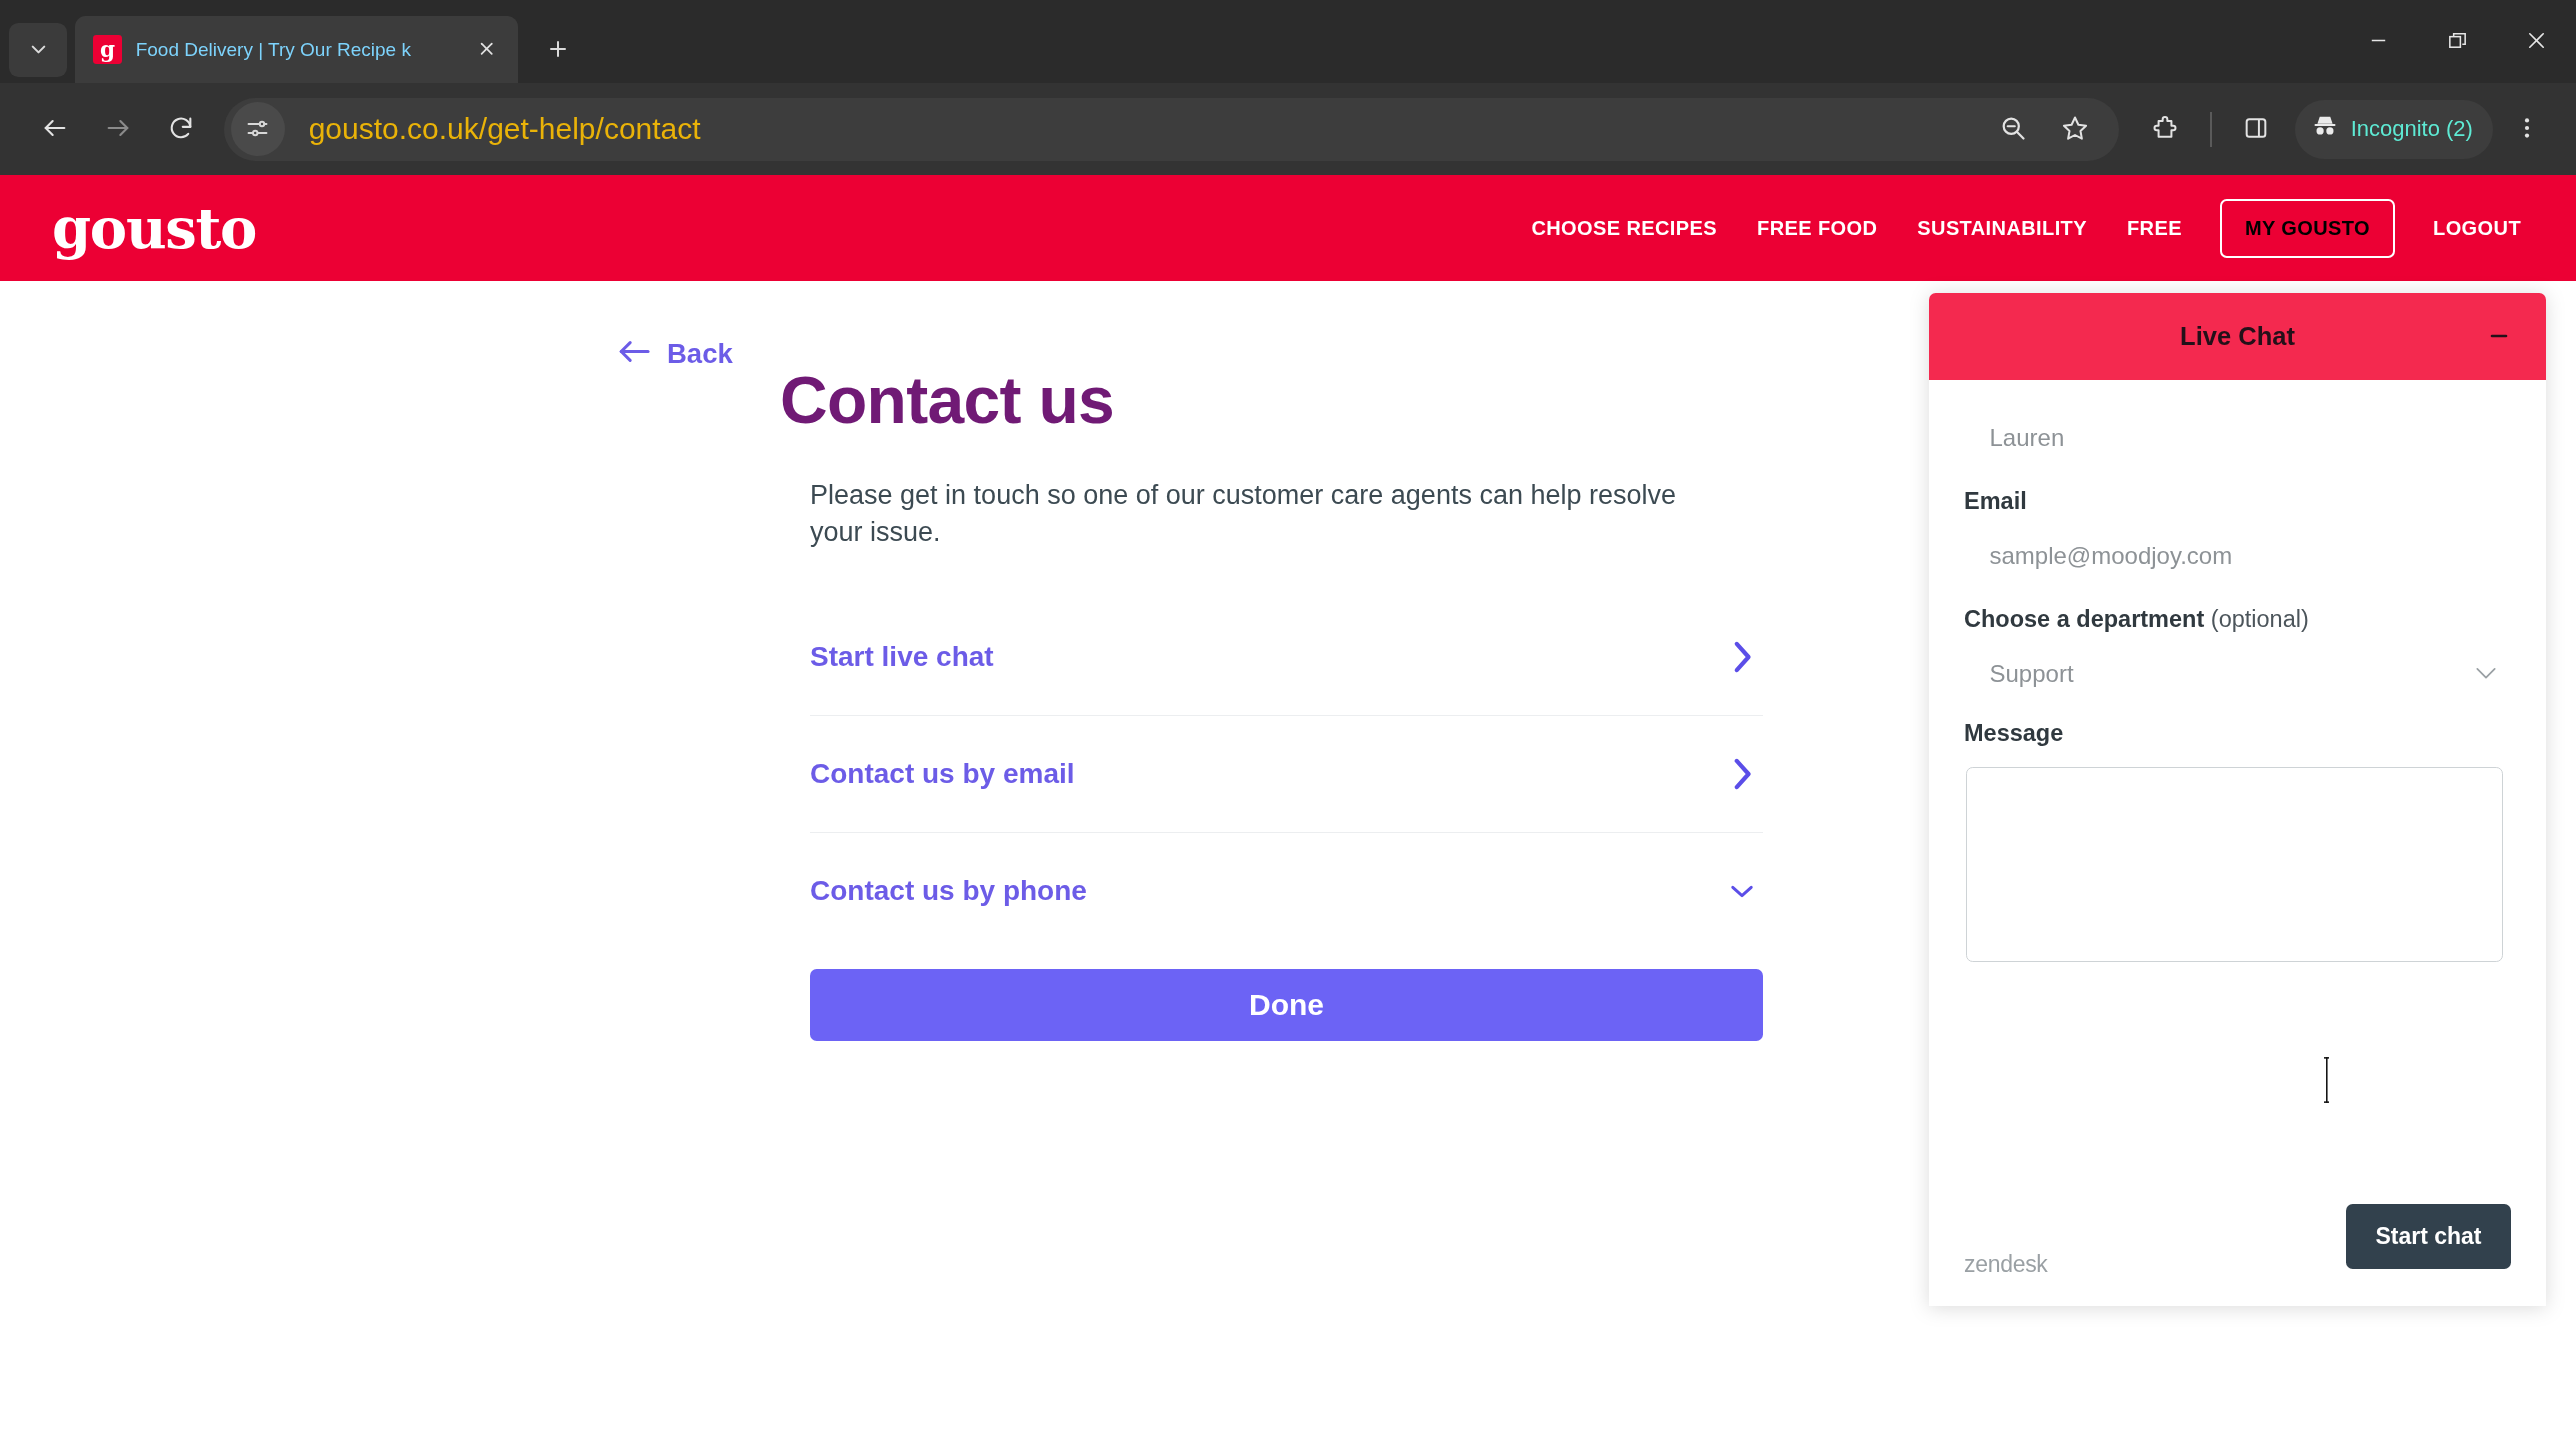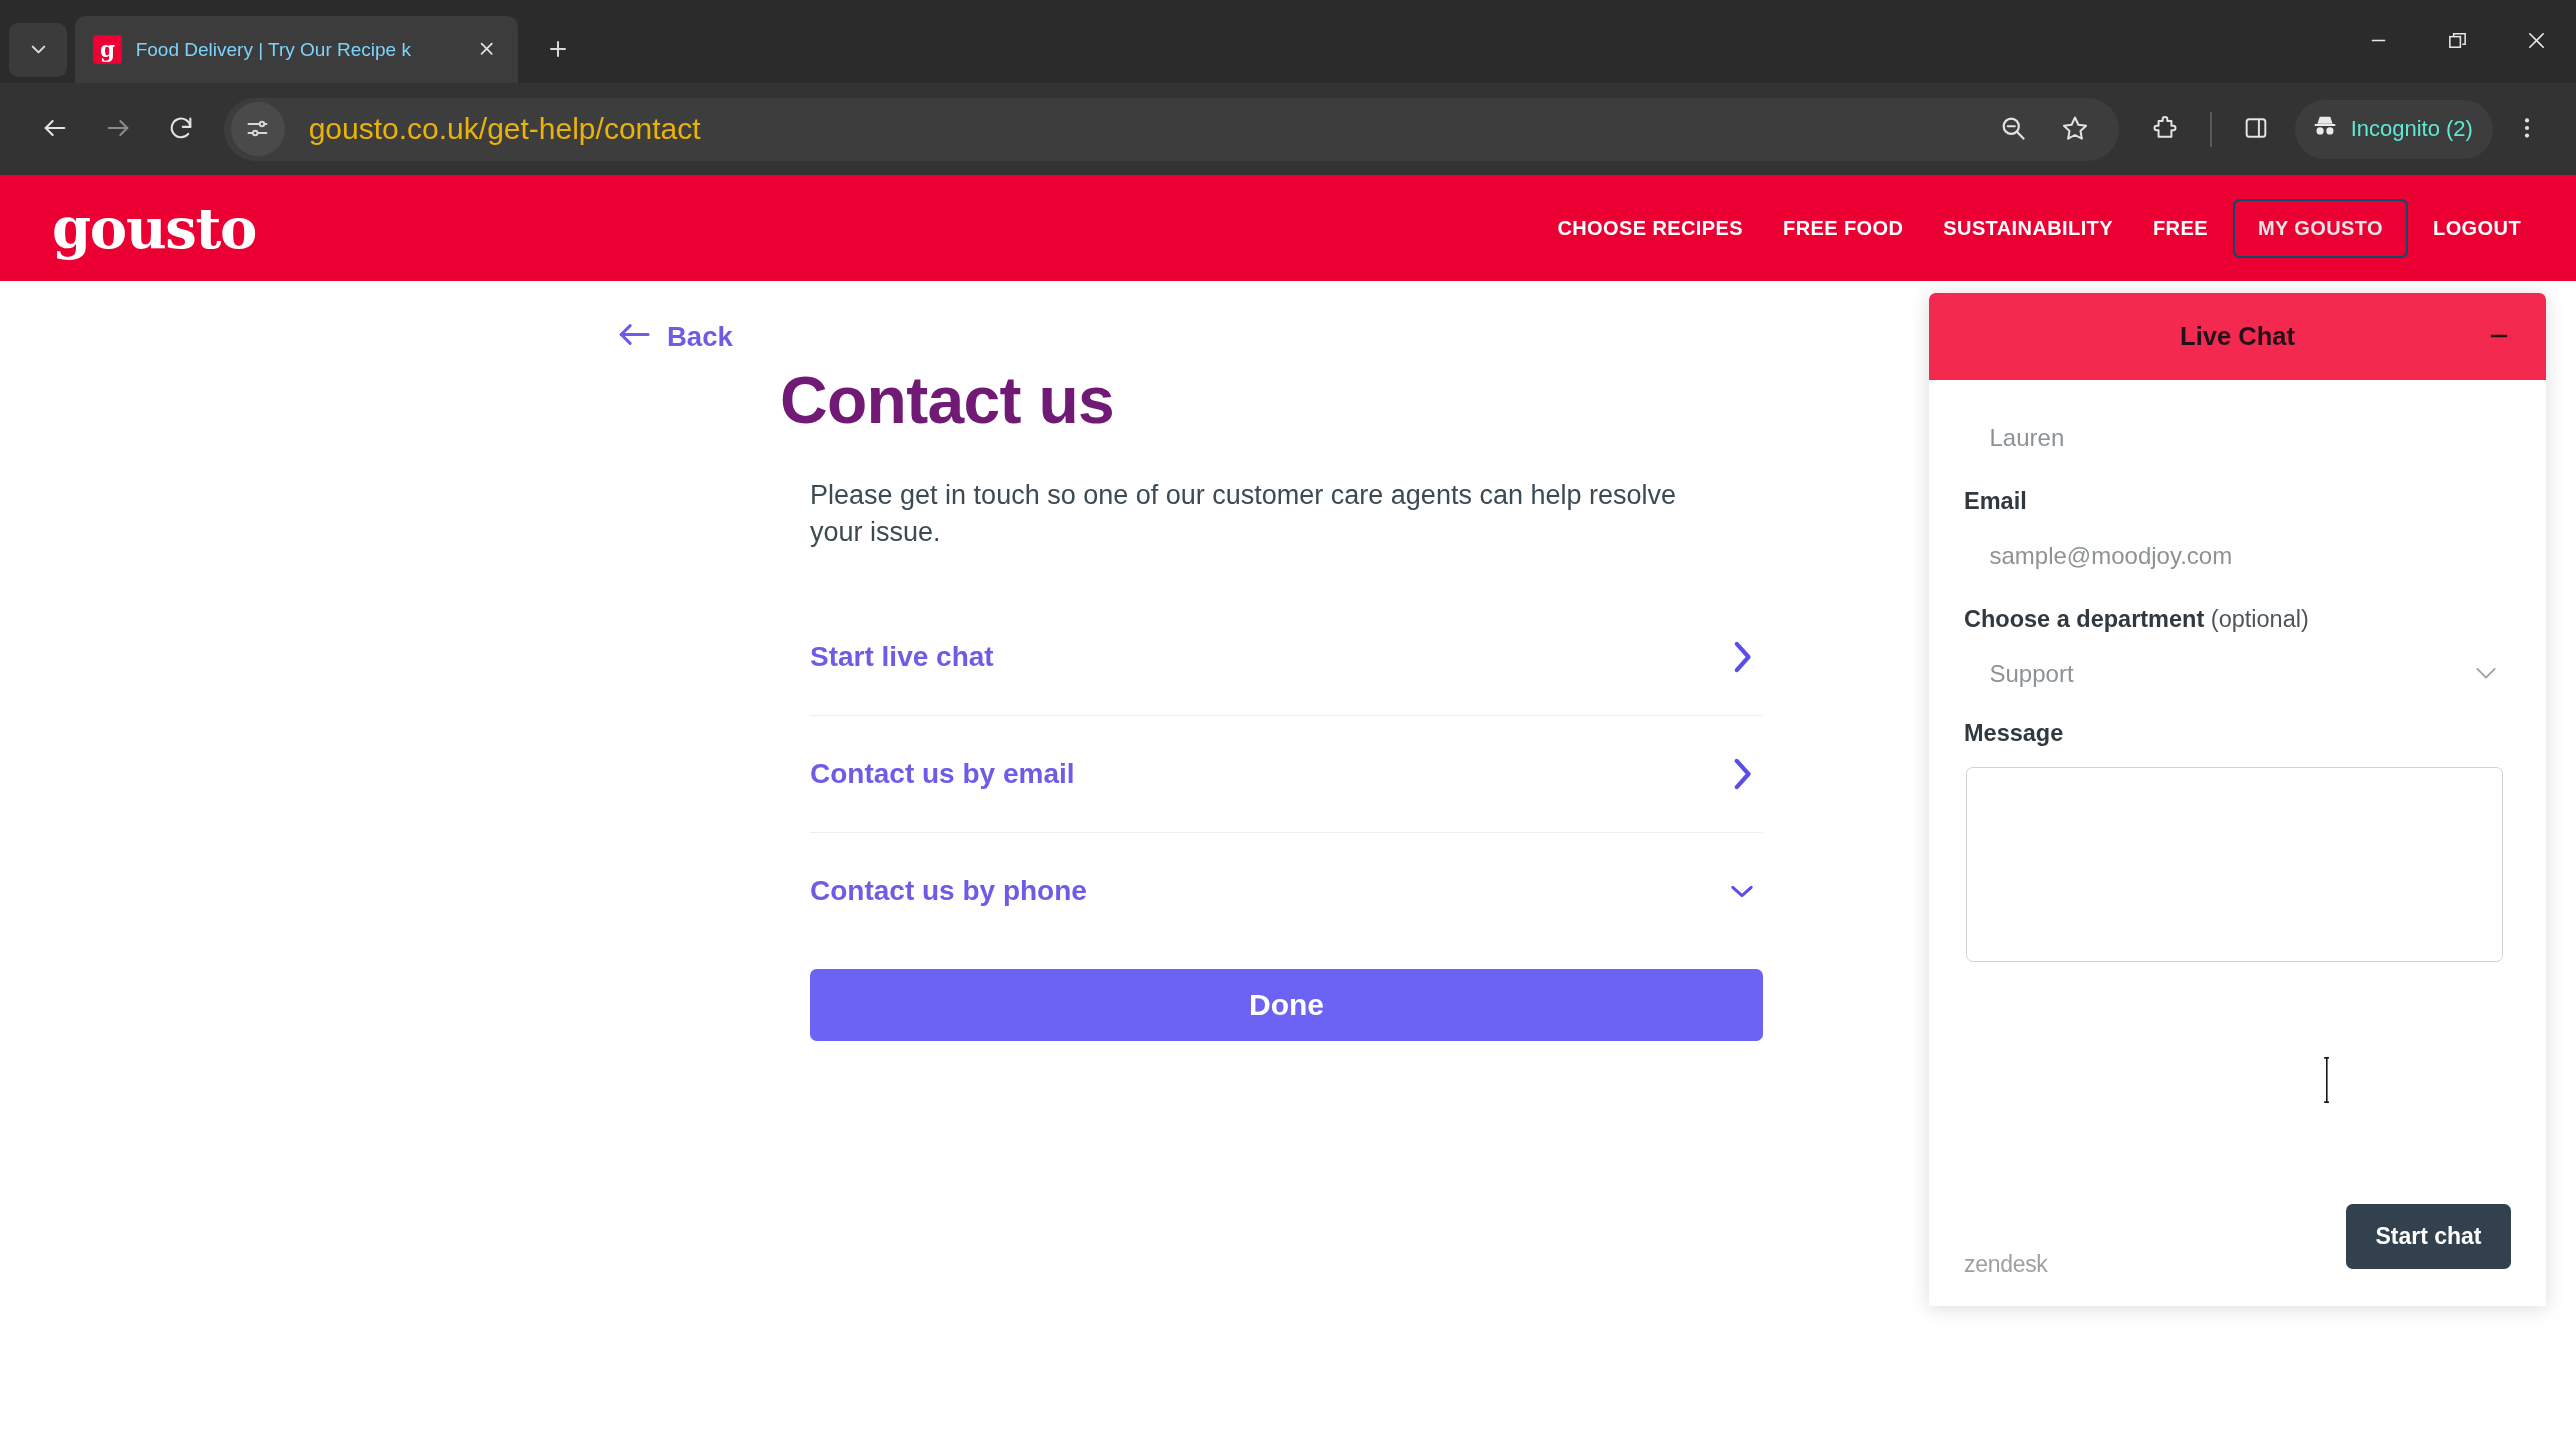--- a/index.html
+++ b/index.html
@@ -81,29 +81,29 @@
     padding:0 35px 0 52px;
   }
   .logo { font-family:"DejaVu Serif", serif; color:#fff; font-size:56px; font-weight:700;
           letter-spacing:-1.3px; line-height:1; }
   .nav-links { margin-left:auto; display:flex; align-items:center; gap:0; }
   .nav-link {
     color:#fff; font-size:20px; font-weight:700; letter-spacing:0.4px;
     padding:0 20px; white-space:nowrap;
   }
   .nav-btn-outline {
-    color:#e5e5e5; font-size:20px; font-weight:700; letter-spacing:0.4px;
-    border:2px solid #0c4a6e; border-radius:6.7px; padding:16px 23px; margin:0 5px;
+    color:#000000; font-size:20px; font-weight:700; letter-spacing:0.4px;
+    border:2px solid #ffffff; border-radius:6.7px; padding:16px 23px; margin:0 18px;
     white-space:nowrap;
   }
 
   .content { position:relative; height:calc(1449px - 83px - 92px - 106px); }
 
   .back-link {
-    position:absolute; left:617px; top:40px; display:flex; align-items:center; gap:16px;
+    position:absolute; left:617px; top:57px; display:flex; align-items:center; gap:16px;
     color:#6c5ce7; font-size:27.5px; font-weight:700;
   }
   .back-link svg { width:34px; height:23px; }
 
   .main-col { position:absolute; left:780px; top:0; width:976px; }
   .page-title {
     font-size:66px; font-weight:700; color:#701a75; letter-spacing:-0.7px;
     margin-top:81px; margin-left:0;
   }
   .intro {

